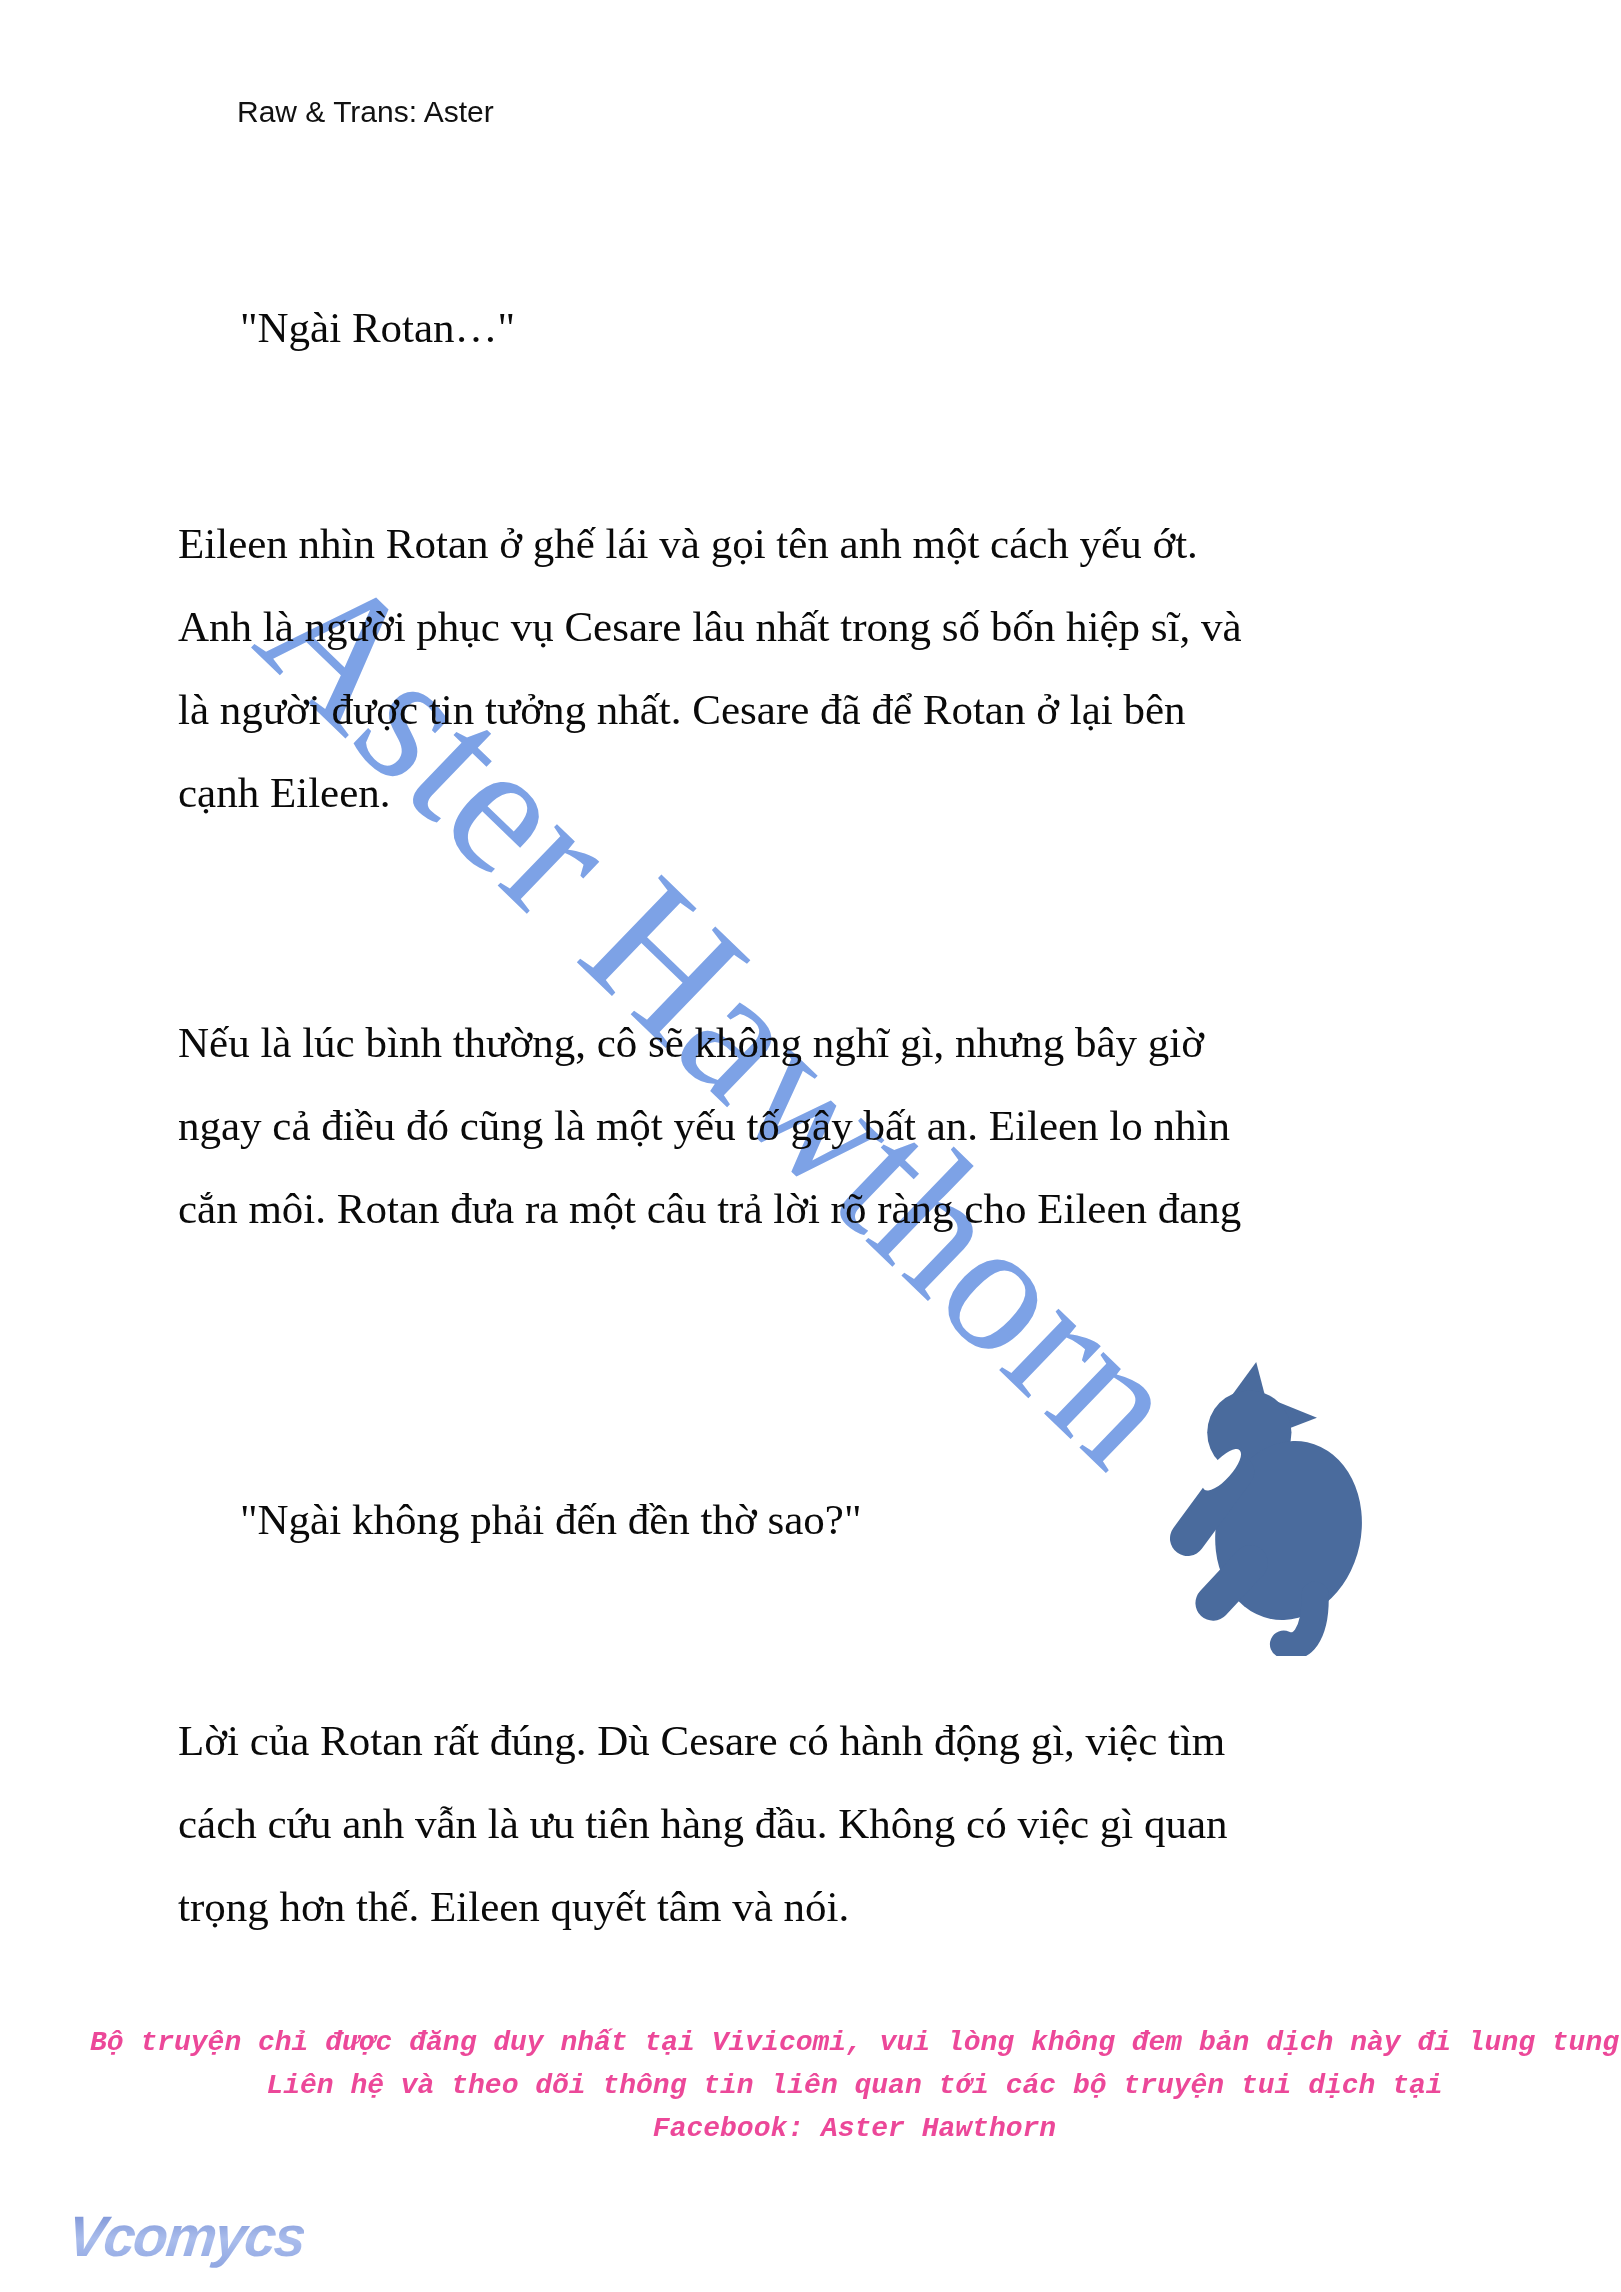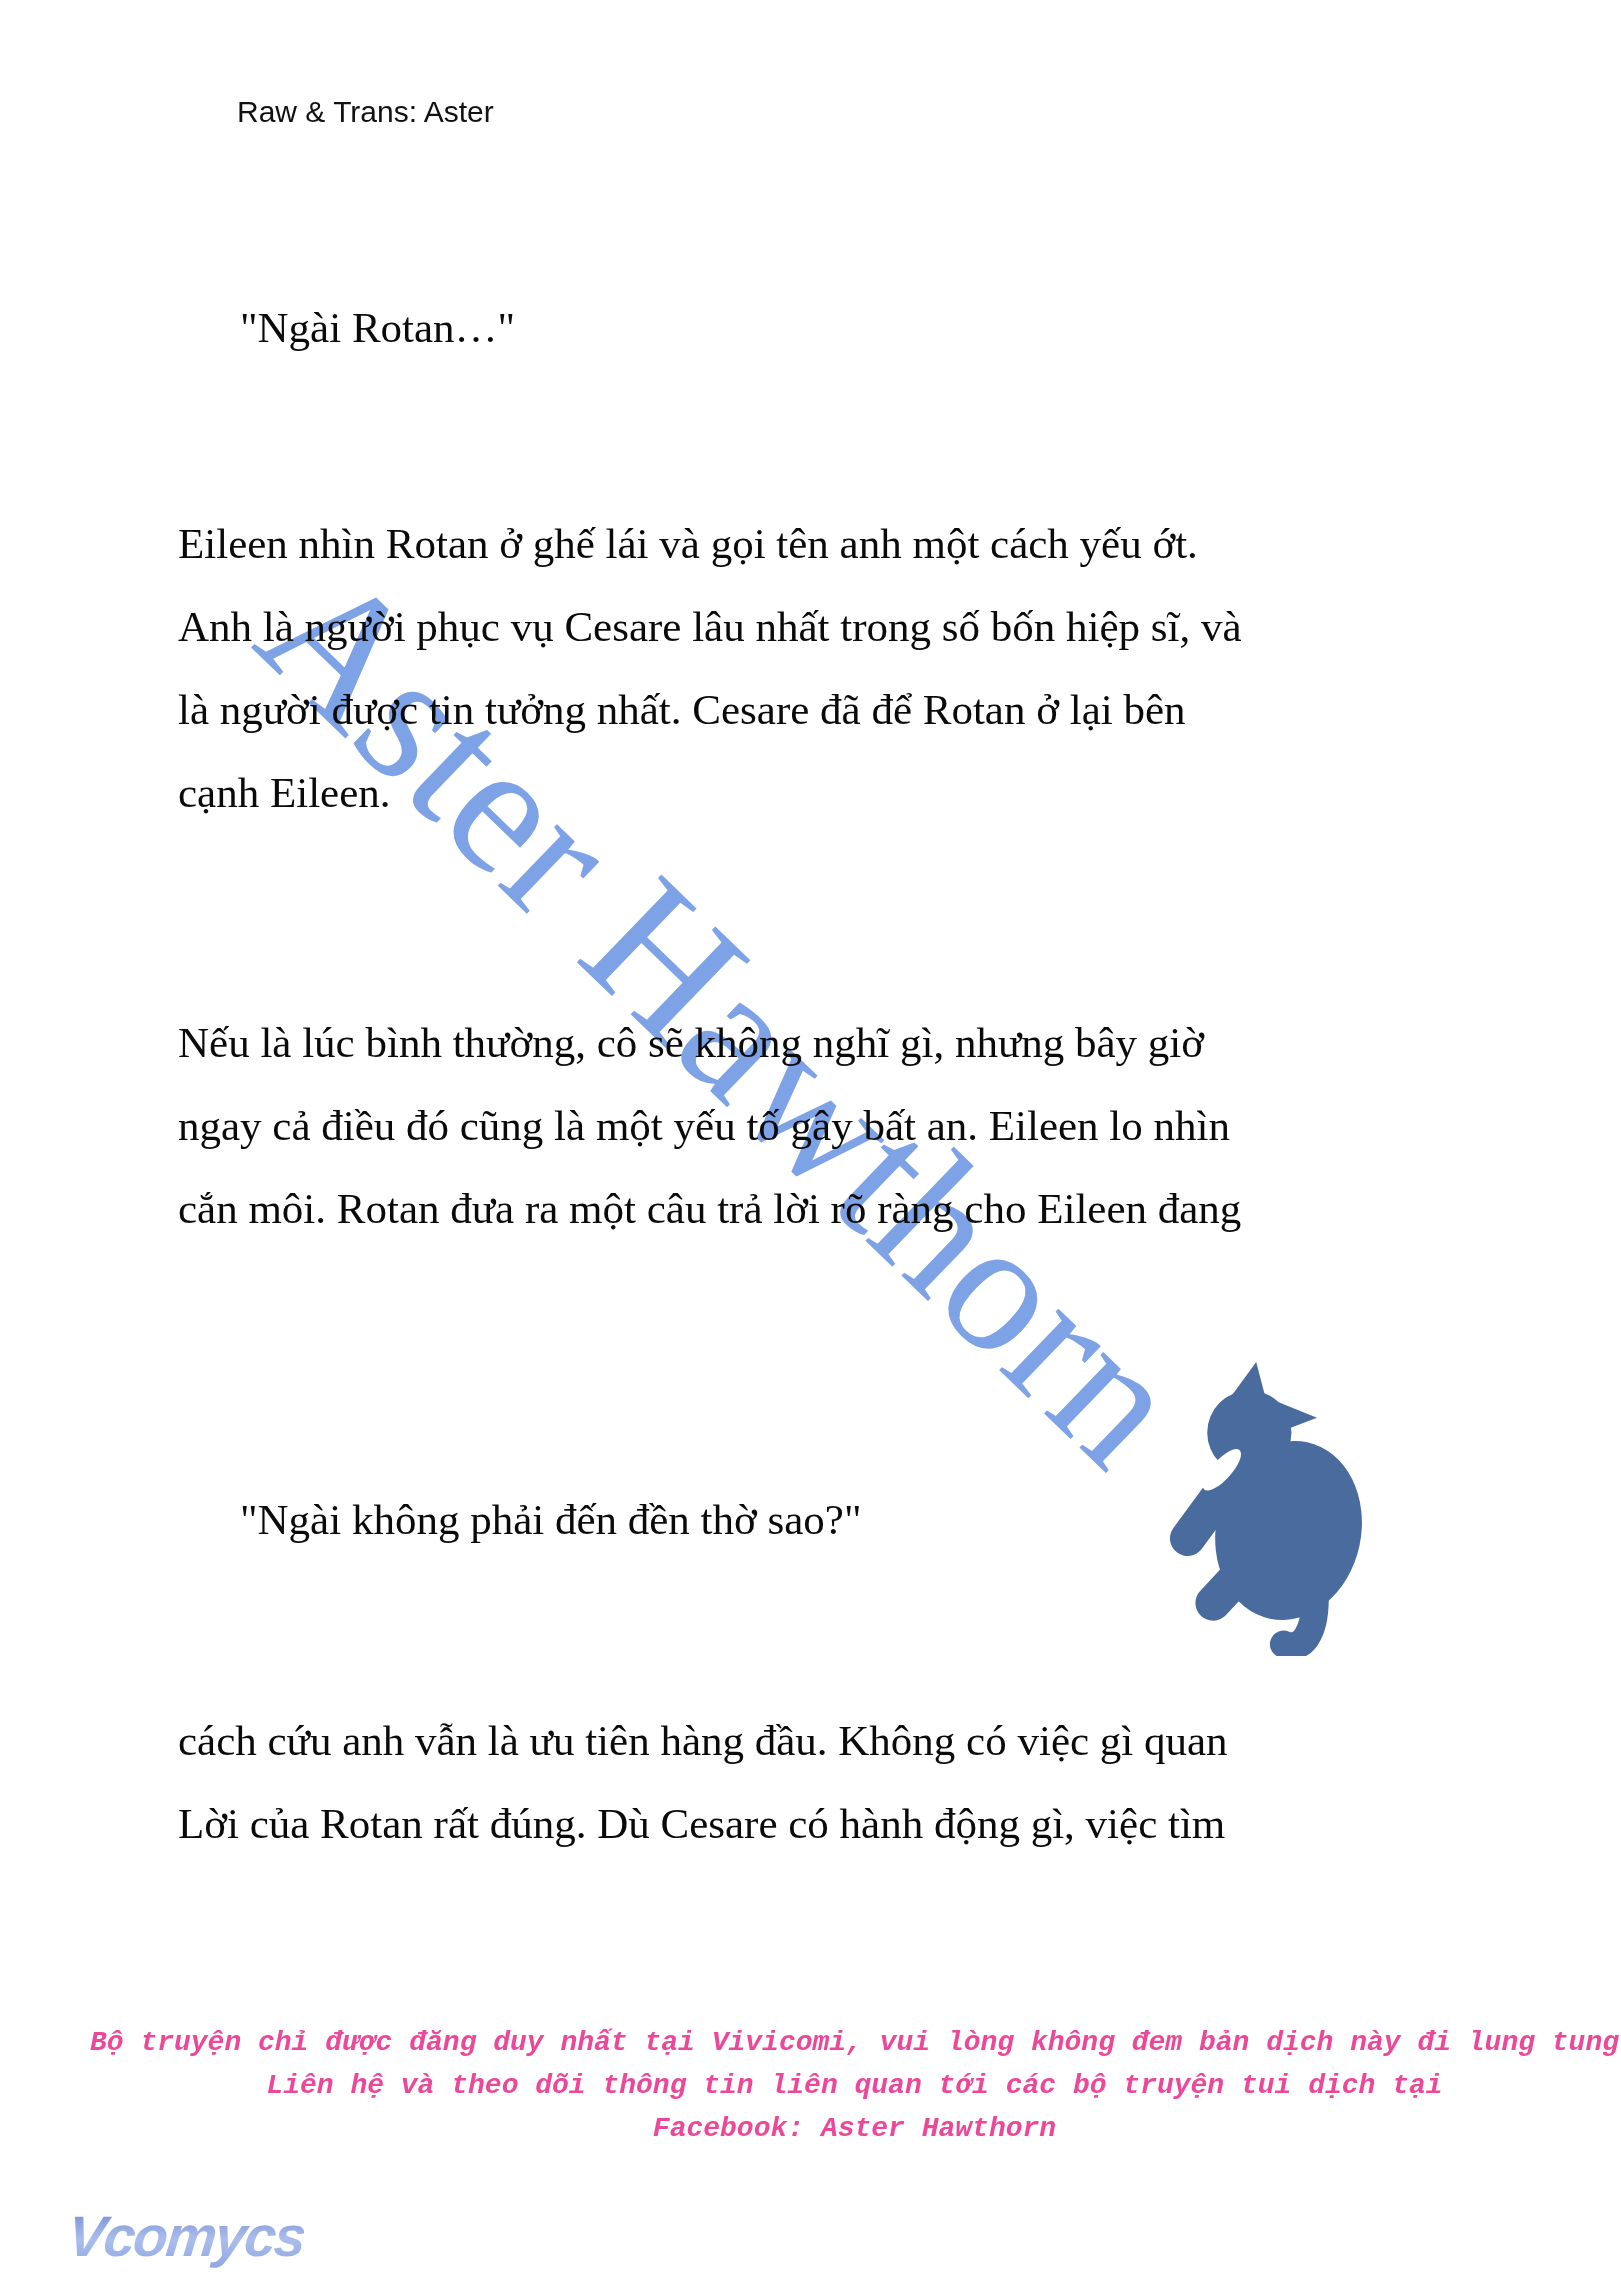--- a/index.html
+++ b/index.html
@@ -87,22 +87,23 @@
     <div class="doc-line">Nếu là lúc bình thường, cô sẽ không nghĩ gì, nhưng bây giờ</div>
     <div class="doc-line">ngay cả điều đó cũng là một yếu tố gây bất an. Eileen lo nhìn</div>
     <div class="doc-line">cắn môi. Rotan đưa ra một câu trả lời rõ ràng cho Eileen đang</div>
   </div>
 
   <div class="doc-block indent" style="top:1478px">
     <div class="doc-line">"Ngài không phải đến đền thờ sao?"</div>
   </div>
 
   <div class="doc-block" style="top:1699px">
+    <div class="doc-line">Lời của Rotan rất đúng. Dù Cesare có hành động gì, việc tìm</div>
     <div class="doc-line">cách cứu anh vẫn là ưu tiên hàng đầu. Không có việc gì quan</div>
-    <div class="doc-line">Lời của Rotan rất đúng. Dù Cesare có hành động gì, việc tìm</div>
+    <div class="doc-line">trọng hơn thế. Eileen quyết tâm và nói.</div>
   </div>
 
   <svg class="cat" viewBox="0 0 200 300" xmlns="http://www.w3.org/2000/svg">
     <g fill="#4A6B9D" stroke="none">
       <polygon points="58,44 90,0 102,46"></polygon>
       <polygon points="86,30 152,57 102,76"></polygon>
       <circle cx="83" cy="72" r="43"></circle>
       <ellipse cx="123" cy="172" rx="74" ry="92" transform="rotate(12 123 172)"></ellipse>
       <path d="M70,112 L20,180" stroke="#4A6B9D" stroke-width="36" stroke-linecap="round" fill="none"></path>
       <path d="M84,205 L46,246" stroke="#4A6B9D" stroke-width="36" stroke-linecap="round" fill="none"></path>

